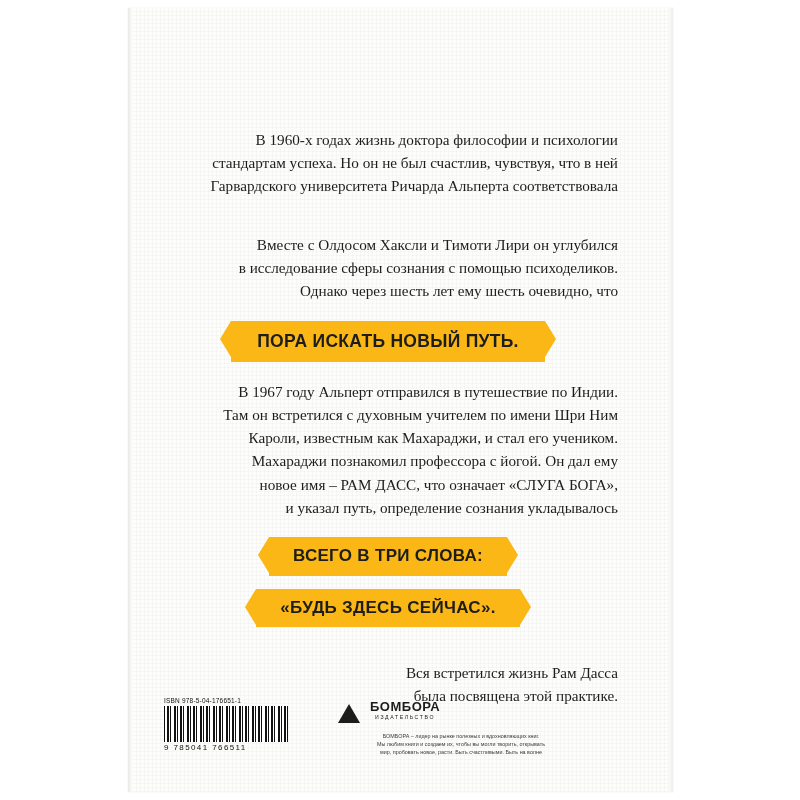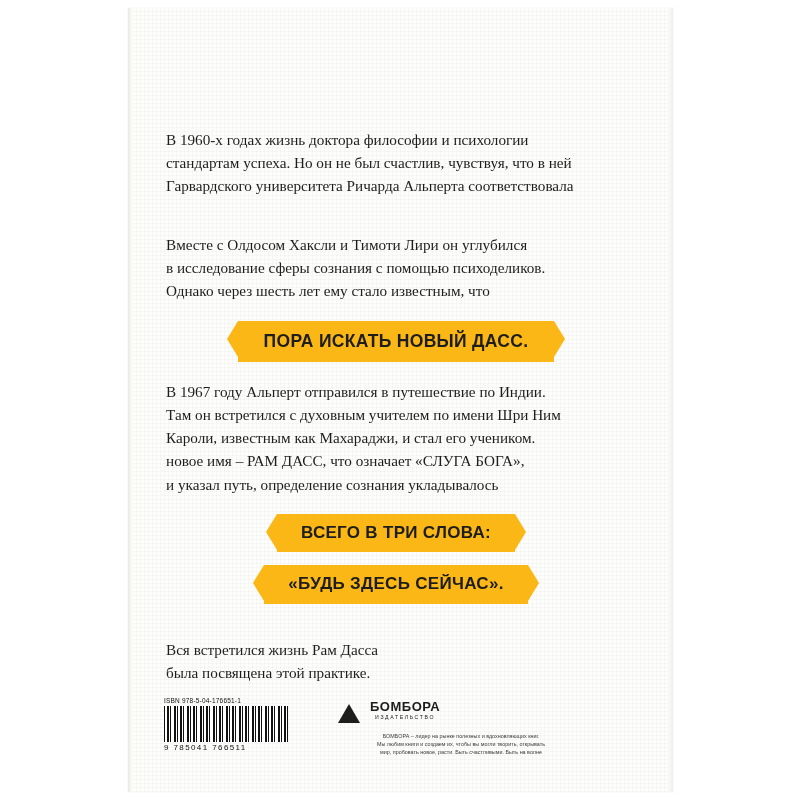--- a/index.html
+++ b/index.html
@@ -44,24 +44,24 @@
     position: absolute;
     right: 0;
     top: 0;
     width: 4px;
     height: 100%;
     background: linear-gradient(270deg, #ededea 0%, #fbfbf9 100%);
   }
 
   .blurb {
     position: absolute;
-    left: 32px;
+    left: 24px;
     top: 120px;
     width: 472px;
-    text-align: left;
+    text-align: right;
     color: #1d1d1b;
     font-size: 15.2px;
     line-height: 1.52;
   }
   .para {
     margin: 0;
     padding: 0 6px;
   }
   .para + .para {
     margin-top: 0;
@@ -211,33 +211,34 @@
       <p class="para">стандартам успеха. Но он не был счастлив, чувствуя, что в ней</p>
       <p class="para">Гарвардского университета Ричарда Альперта соответствовала</p>
 
       <div class="gap-m"></div>
 
 
       <div class="gap-m"></div>
 
       <p class="para">Вместе с Олдосом Хаксли и Тимоти Лири он углубился</p>
       <p class="para">в исследование сферы сознания с помощью психоделиков.</p>
-      <p class="para">Однако через шесть лет ему стало известным, что</p>
+      <p class="para">Однако через шесть лет ему шесть очевидно, что</p>
 
       <div class="gap-m"></div>
 
       <div class="banner-wrap">
-        <div class="banner">ПОРА ИСКАТЬ НОВЫЙ ДАСС.</div>
+        <div class="banner">ПОРА ИСКАТЬ НОВЫЙ ПУТЬ.</div>
       </div>
 
       <div class="gap-m"></div>
 
       <p class="para">В 1967 году Альперт отправился в путешествие по Индии.</p>
       <p class="para">Там он встретился с духовным учителем по имени Шри Ним</p>
       <p class="para">Кароли, известным как Махараджи, и стал его учеником.</p>
+      <p class="para">Махараджи познакомил профессора с йогой. Он дал ему</p>
       <p class="para">новое имя – РАМ ДАСС, что означает «СЛУГА БОГА»,</p>
       <p class="para">и указал путь, определение сознания укладывалось</p>
 
       <div class="gap-m"></div>
 
       <div class="banner-wrap">
         <div class="banner small">ВСЕГО В ТРИ СЛОВА:</div>
       </div>
 
       <div class="gap-s"></div>

